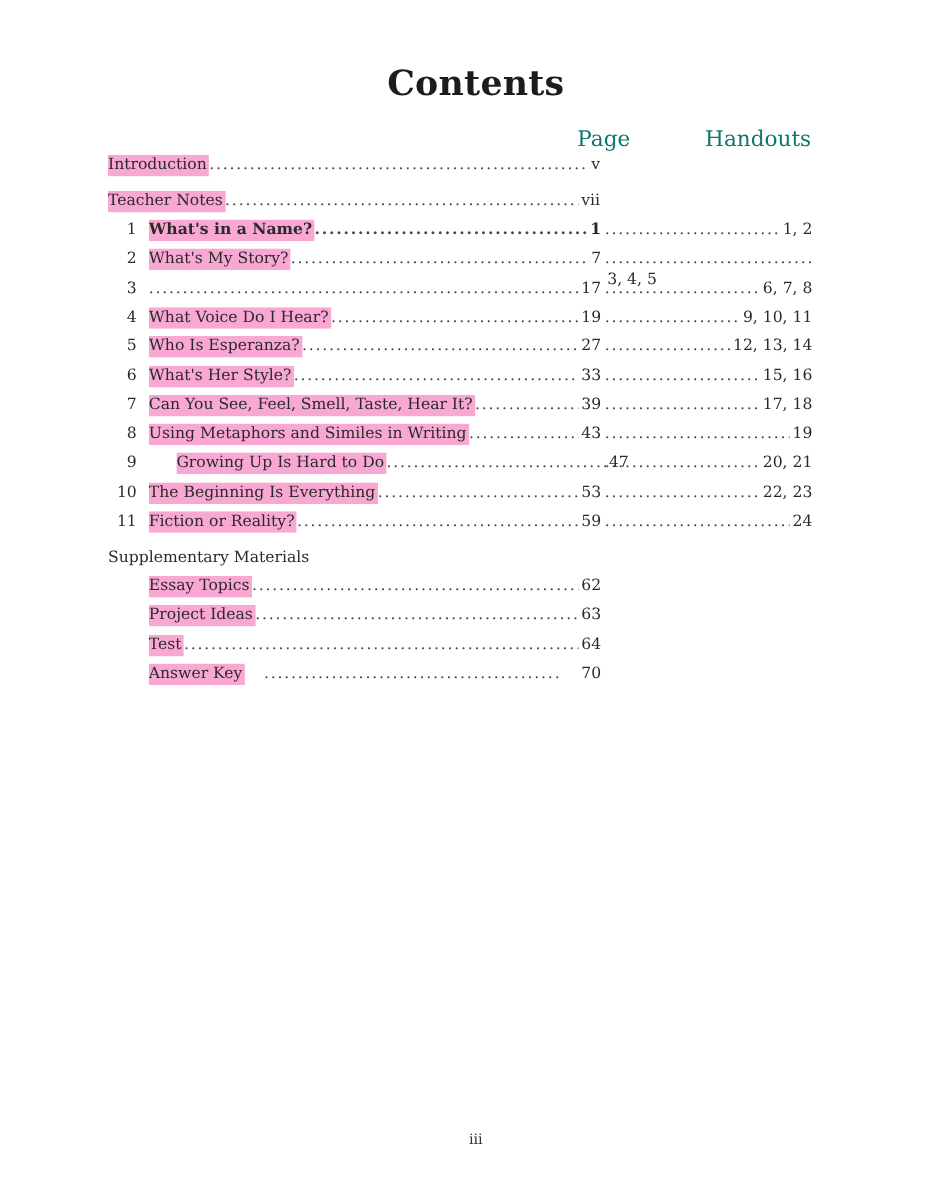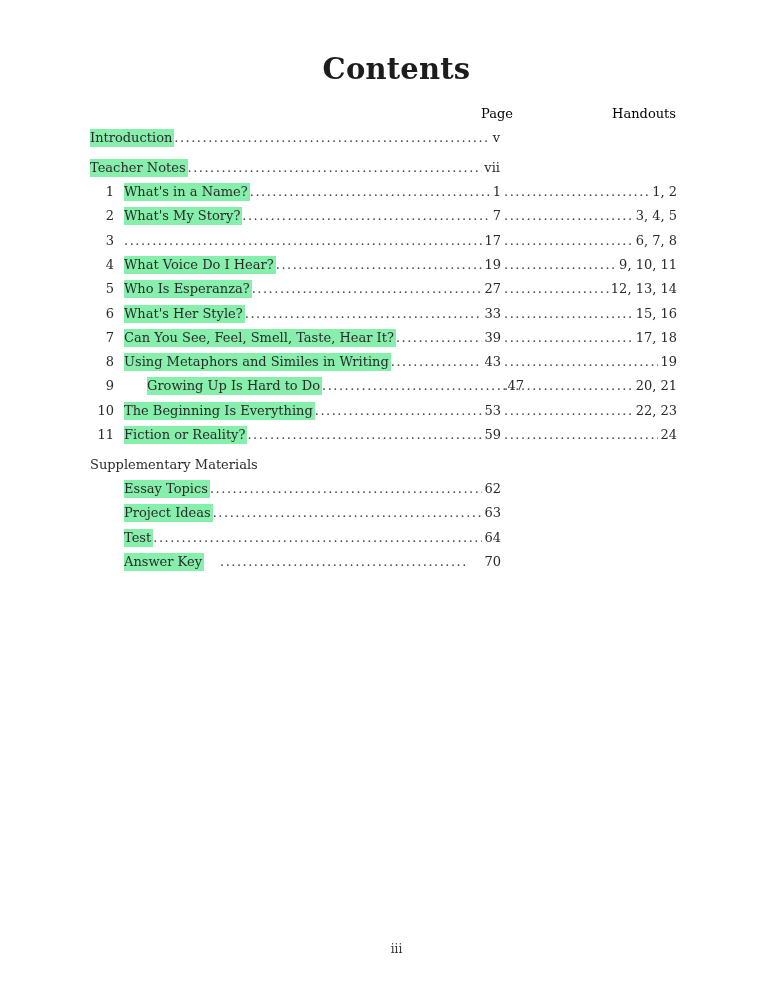--- a/index.html
+++ b/index.html
@@ -7,35 +7,35 @@
     width: 773px; height: 1000px; position: relative; overflow: hidden;
     font-family: "DejaVu Serif", "Liberation Serif", serif;
     color: #2a2a2a;
   }
   .title {
     position: absolute; top: 52px; left: 0; width: 793px; text-align: center;
     font-family: "DejaVu Serif", serif; font-weight: bold; font-size: 29px;
     color: #1c1c1c; letter-spacing: 0.2px;
   }
   .colhead {
-    position: absolute; top: 106px; font-size: 13px; color: #000000;
+    position: absolute; top: 106px; font-size: 18px; color: #0f766e;
   }
   .colhead.page { left: 481px; }
   .colhead.handouts { right: 97px; }
   .row {
     position: absolute; left: 0; font-size: 13px; height: 18px; line-height: 18px;
     white-space: nowrap;
   }
   .num {
     position: absolute; width: 24px; text-align: right; left: 90px;
   }
   .leader-seg {
     position: absolute; display: flex; align-items: baseline; overflow: hidden;
   }
-  .leader-seg .t { flex: 0 0 auto; padding-right: 2px; background: #86efac; }
+  .leader-seg .t { flex: 0 0 auto; padding-right: 2px; background: #f9a8d4; }
   .leader-seg .dots {
     flex: 1 1 auto; overflow: hidden; letter-spacing: 1.5px; color: #444;
   }
   .leader-seg .dots::before {
     content: "................................................................................................................................................................................................";
   }
   .leader-seg .v { flex: 0 0 auto; padding-left: 2px; }
   .footer {
     position: absolute; top: 942px; left: 0; width: 793px; text-align: center;
     font-size: 12px; color: #333;
@@ -59,38 +59,38 @@
   <div class="leader-seg" style="left:90px; width:410px;">
     <span class="t">Teacher Notes</span>
     <span class="dots"></span>
     <span class="v">vii</span>
   </div>
 </div>
 
 <div id="lessons">
     <div class="row" style="top: 183px;">
       <span class="num" style="left:90px">1</span>
-      <div class="leader-seg" style="left:124px; width:377px;">
+      <div class="leader-seg" style="left:124px; width:377px;font-weight:bold;">
         <span class="t">What's in a Name?</span>
         <span class="dots"></span>
         <span class="v">1</span>
       </div>
       <div class="leader-seg" style="left:504px; width:173px;">
         <span class="dots"></span>
         <span class="v">1, 2</span>
       </div>
     </div>
     <div class="row" style="top: 207.3px;">
       <span class="num" style="left:90px">2</span>
       <div class="leader-seg" style="left:124px; width:377px;">
         <span class="t">What's My Story?</span>
         <span class="dots"></span>
         <span class="v">7</span>
       </div>
-      <div class="leader-seg" style="left:504px; width:173px;">
+      <div class="leader-seg" style="left:504px; width:173px;flex-direction:column;">
         <span class="dots"></span>
         <span class="v">3, 4, 5</span>
       </div>
     </div>
     <div class="row" style="top: 231.6px;">
       <span class="num" style="left:90px">3</span>
       <div class="leader-seg" style="left:124px; width:377px;">
         <span class="dots"></span>
         <span class="v">17</span>
       </div>

